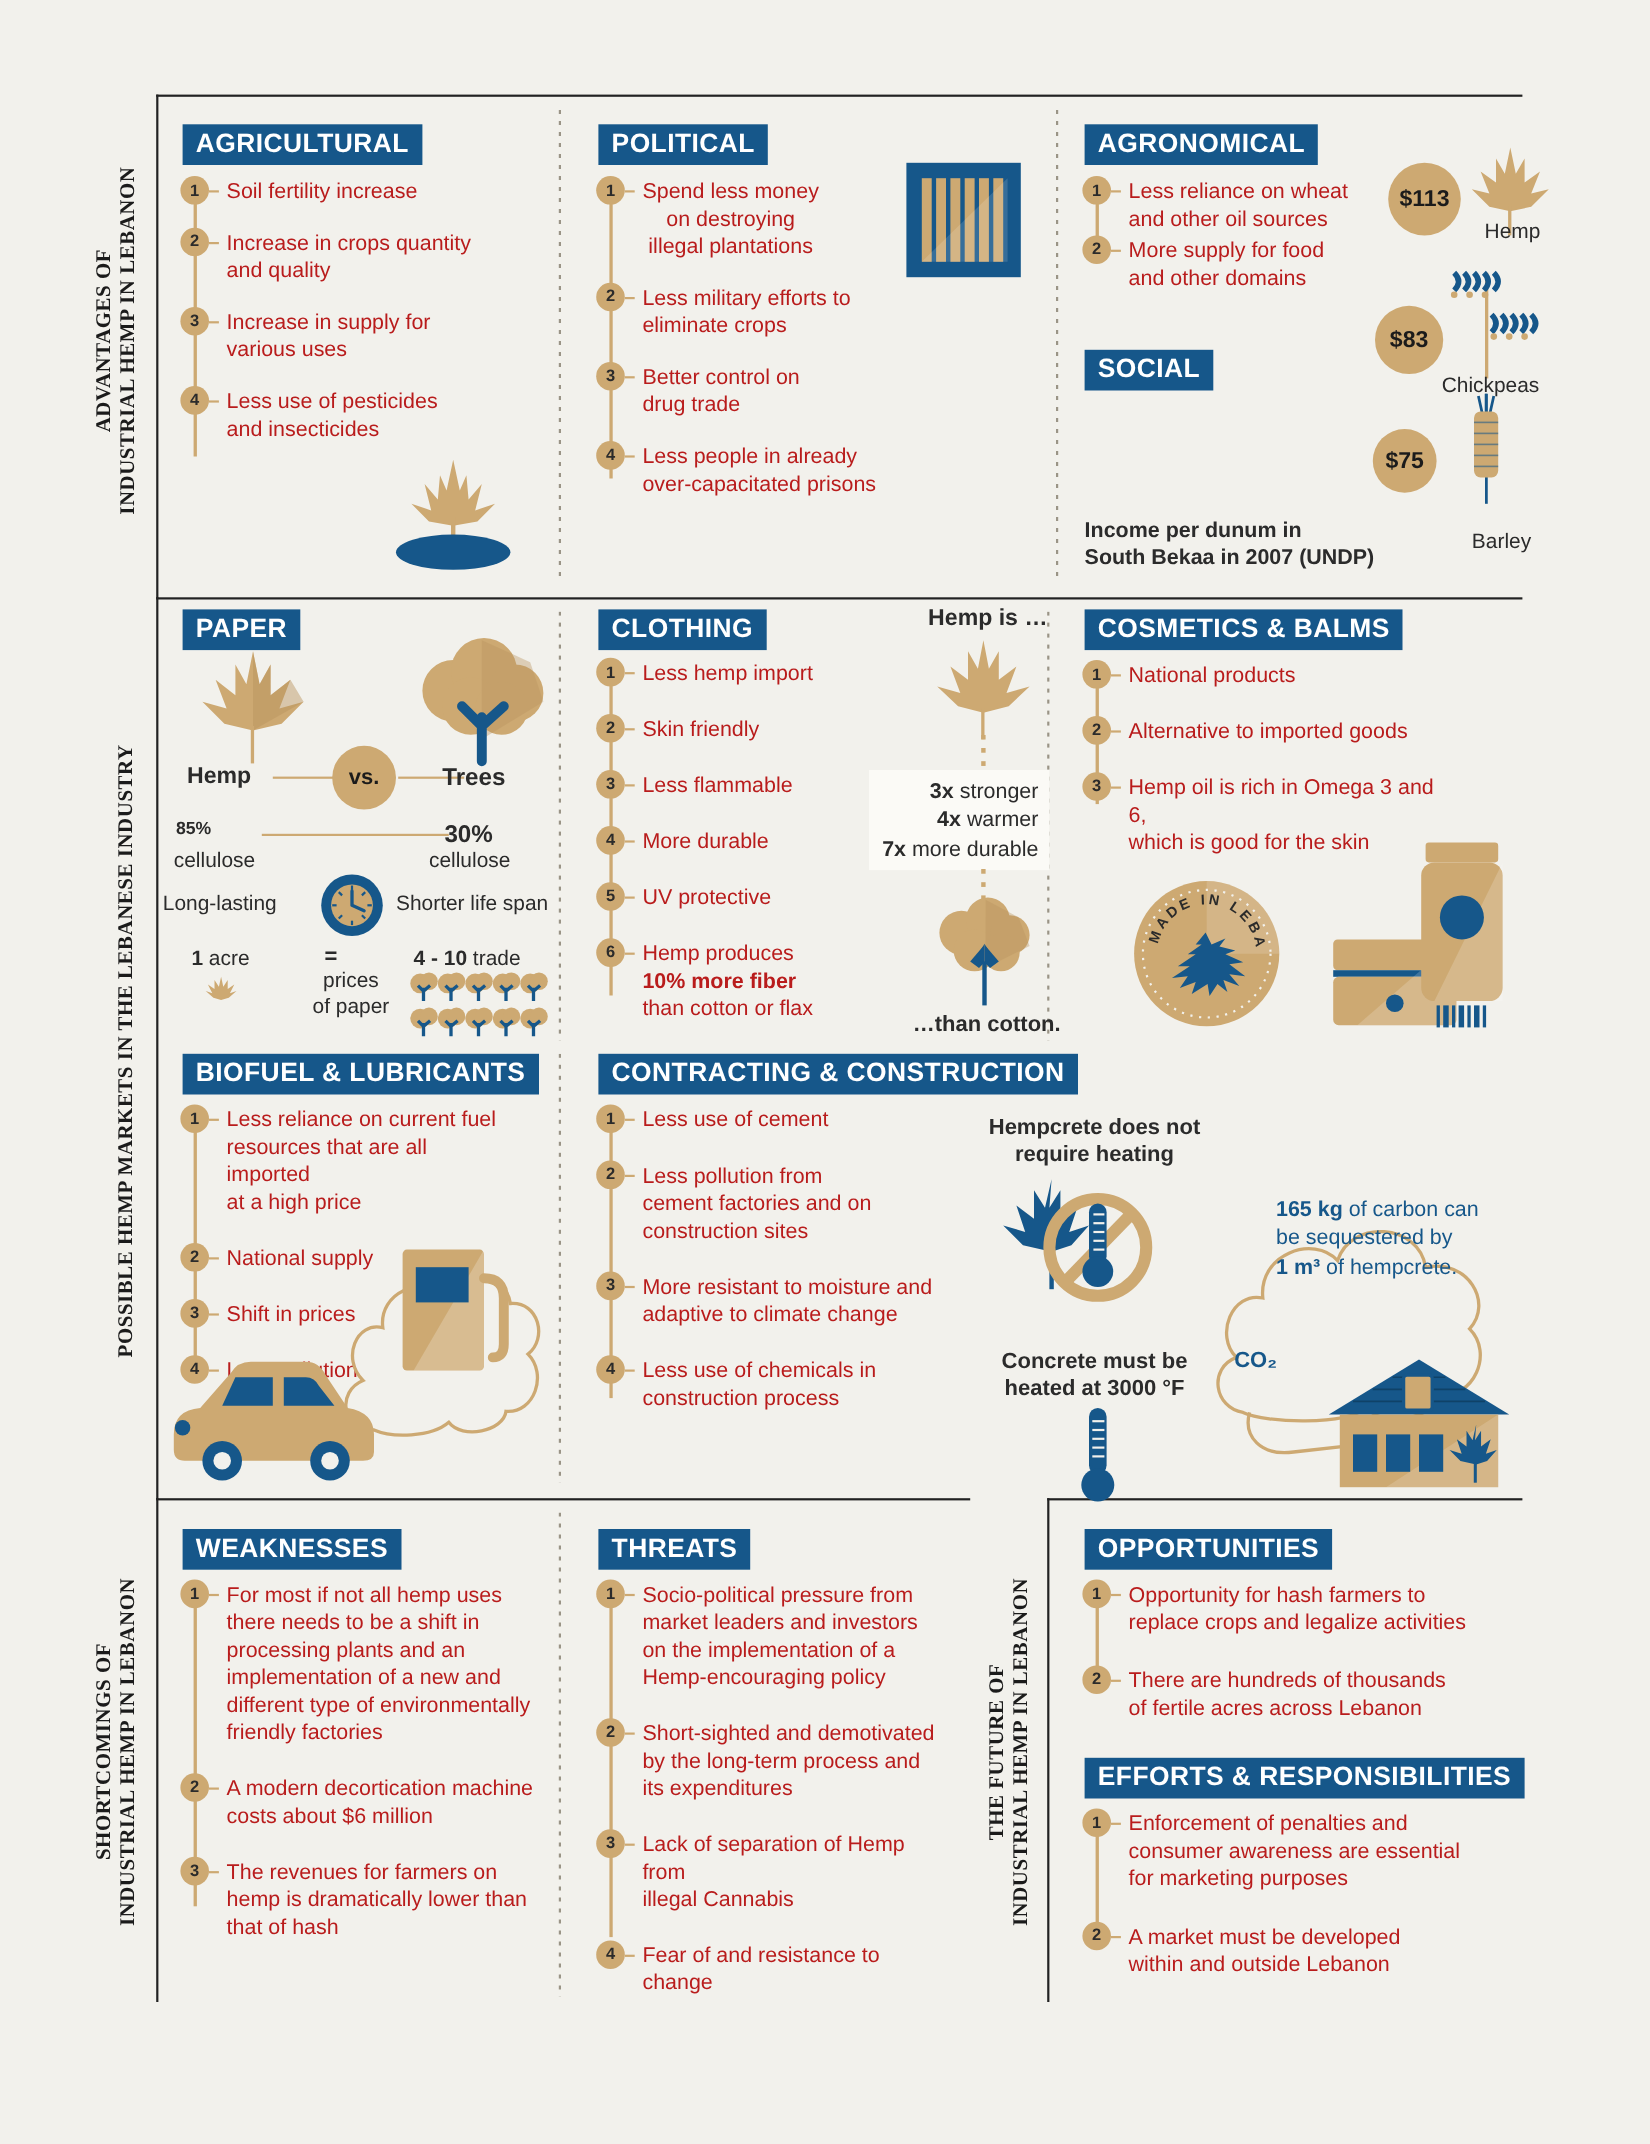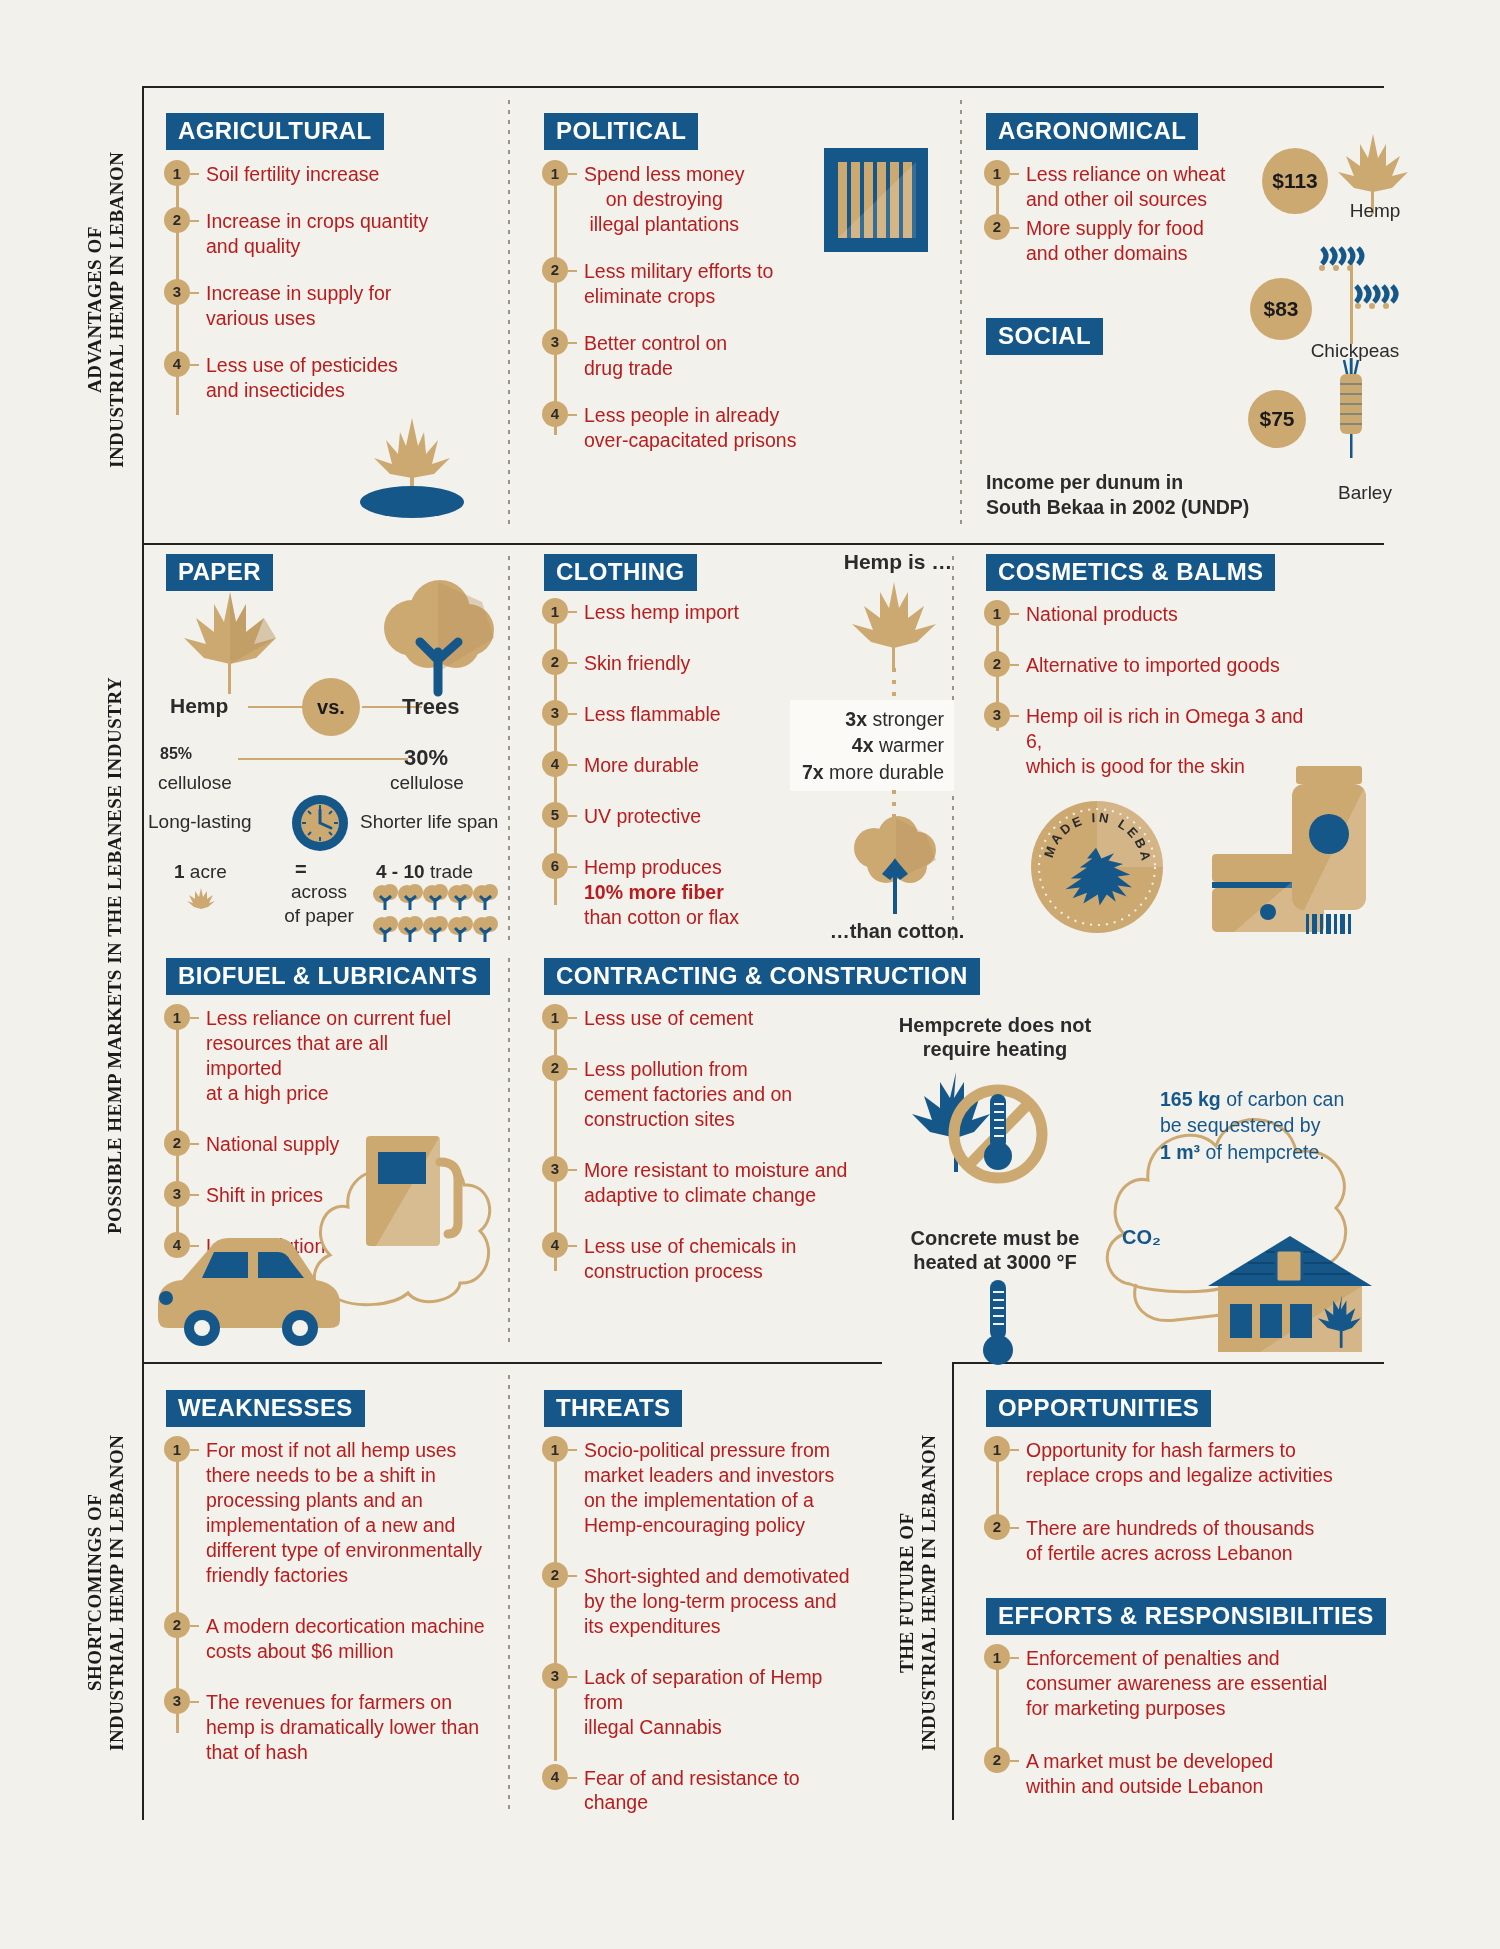--- a/index.html
+++ b/index.html
@@ -230,21 +230,21 @@
     <div class="nrow">
       <div class="bullet">2</div>
         <div class="dash"></div>
       <div class="ntext" style="white-space: pre-line;">More supply for food
 and other domains</div>
     </div>
   </div>
 
   <div class="hdr" style="left:986px; top:318px;">SOCIAL</div>
   <div class="plain bold" style="left:986px; top:470px; width:300px; white-space:pre-line;">Income per dunum in
-South Bekaa in 2002 (UNDP)</div>
+South Bekaa in 2007 (UNDP)</div>
 
   <div>
     <div class="coin" style="left:1262px; top:148px; width:66px; height:66px;">$113</div>
     <svg style="position:absolute; left:1330px; top:130px;" width="86" height="86">
       <g fill="#cda972">
         <path d="M43 4 L38 28 L30 14 L30 36 L16 26 L24 46 L8 42 L24 58 L43 62 L62 58 L78 42 L62 46 L70 26 L56 36 L56 14 L48 28 Z"></path>
       </g>
       <rect x="41" y="58" width="3" height="26" fill="#cda972"></rect>
     </svg>
     <div class="cap" style="left:1330px; top:200px; width:90px; text-align:center;">Hemp</div>
@@ -342,21 +342,21 @@
   <div class="cap" style="left:174px; top:861px;">
     <span class="bold">1</span>
     <span>acre</span>
   </div>
   <svg style="position:absolute; left:186px; top:886px;" width="30" height="30">
     <g fill="#cda972">
         <path d="M15 2 L13 11 L9 5 L9 13 L3 9 L7 17 L1 15 L8 21 L15 23 L22 21 L29 15 L23 17 L27 9 L21 13 L21 5 L17 11 Z"></path>
       </g>
   </svg>
   <div class="cap bold" style="left:295px; top:858px; font-size:20px;">=</div>
-  <div class="cap" style="left:264px; top:880px; width:110px; text-align:center; white-space:pre-line; line-height:1.25;">across
+  <div class="cap" style="left:264px; top:880px; width:110px; text-align:center; white-space:pre-line; line-height:1.25;">prices
 of paper</div>
   <div class="cap" style="left:376px; top:861px;">
     <span class="bold">4 - 10</span>
     <span>trade</span>
   </div>
 
   <svg style="position:absolute; left:372px; top:884px;" width="130" height="64">
     <g>
       <g transform="translate(0,0)">
           <circle cx="10" cy="10" r="9" fill="#cda972"></circle>

